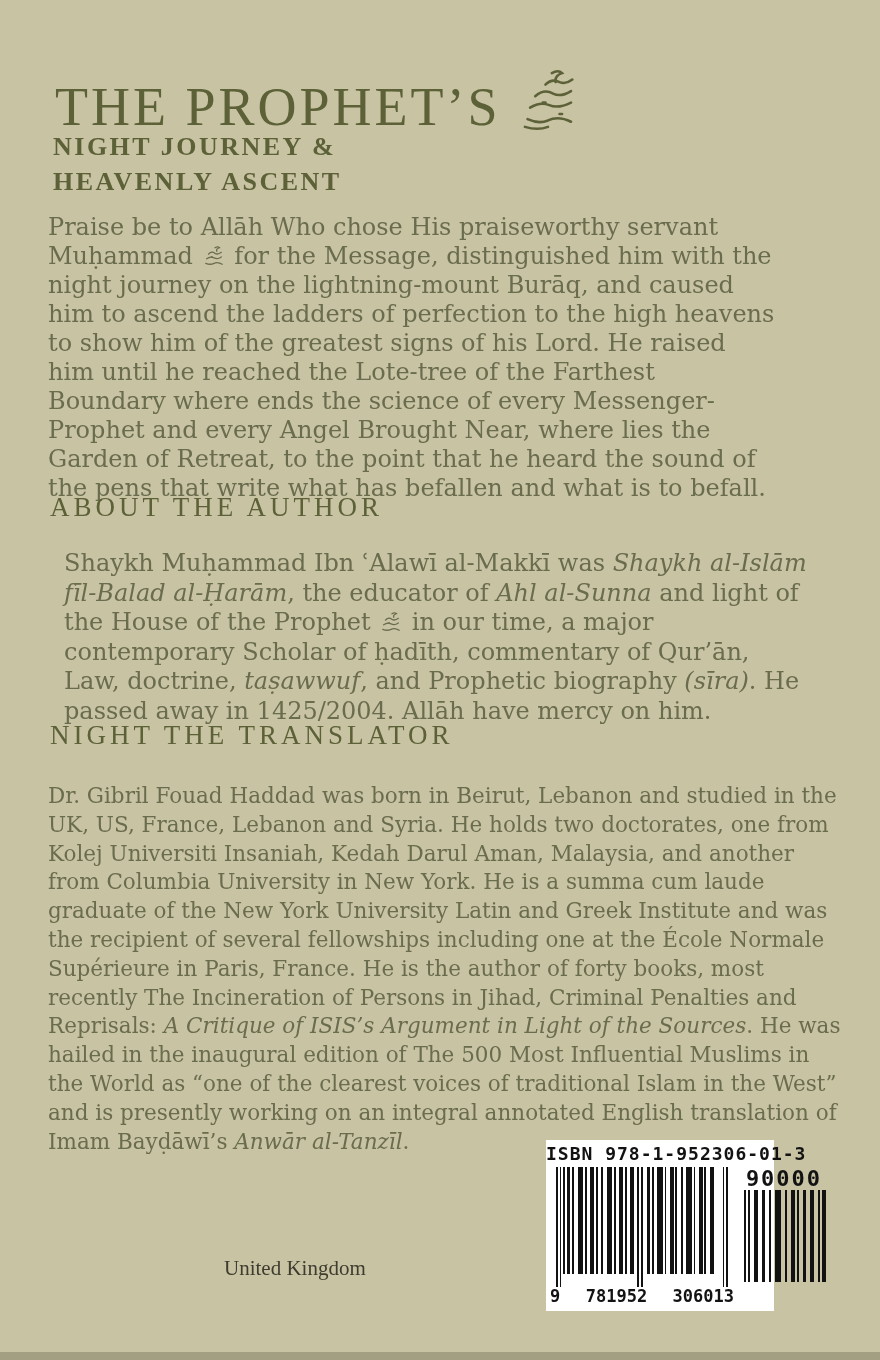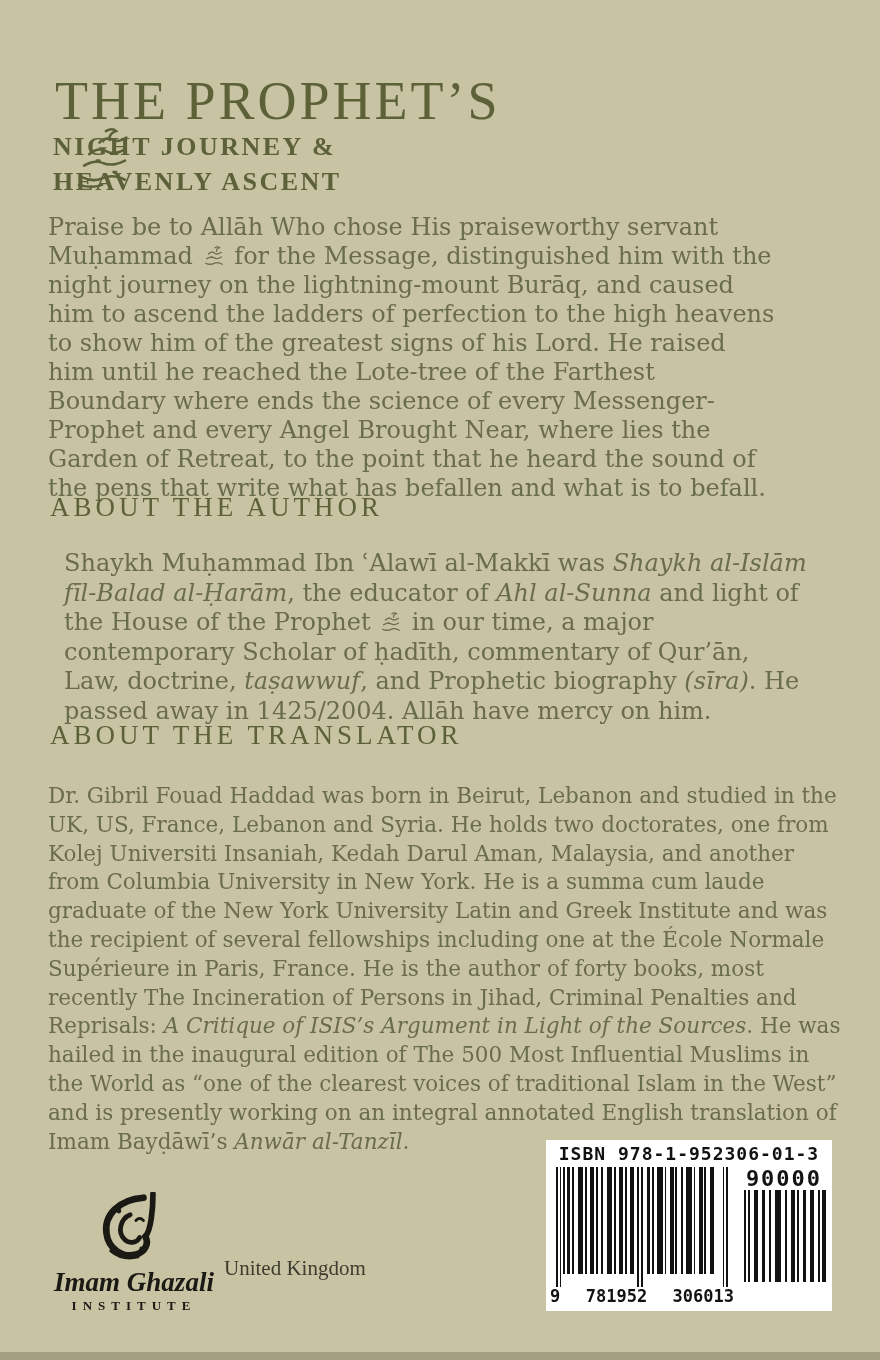--- a/index.html
+++ b/index.html
@@ -8,21 +8,21 @@
     --publisher-name:#8a8866; --publisher-country:#3e3c2f; --bottom-edge:#a29f82;
   }
   *{margin:0;padding:0;box-sizing:border-box;}
   html,body{background:#ffffff;}
   .cover{
     position:relative; width:880px; height:1360px; overflow:hidden;
     background:var(--background);
     font-family:"DejaVu Serif","Liberation Serif",serif;
   }
   
-  .title-row{position:absolute; left:55px; top:72px; display:flex; align-items:flex-start;flex-direction:column;}
+  .title-row{position:absolute; left:55px; top:72px; display:flex; align-items:flex-end;}
   .book-title{
     font-family:"Liberation Serif","DejaVu Serif",serif;
     font-weight:400; font-size:54px; line-height:58px; letter-spacing:3px;
     color:var(--title-green); white-space:nowrap;
   }
   .saw-large{display:inline-block; margin-left:16px; margin-top:-4px; color:var(--title-green);}
   .subtitle{
     position:absolute; left:53px;
     font-family:"Liberation Serif","DejaVu Serif",serif;
     font-weight:700; font-size:26px; letter-spacing:2.5px;
@@ -60,21 +60,21 @@
   .publisher-name{
     font-family:"Liberation Serif","DejaVu Serif",serif;
     font-size:25px; letter-spacing:1px; color:var(--publisher-name); white-space:nowrap;
   }
   .publisher-country{
     font-family:"Liberation Serif","DejaVu Serif",serif;
     font-size:21px; margin-top:4px; color:var(--publisher-country); white-space:nowrap;
   }
   
   .barcode-box{
-    position:absolute; left:546px; top:1140px; width:286px; height:171px;
+    position:absolute; left:546px; top:1140px; width:228px; height:171px;
     background:var(--barcode-bg);
   }
   .isbn-label{
     position:absolute; top:3px; left:0; width:100%; text-align:center;
     font-family:"DejaVu Sans Mono","Liberation Mono",monospace;
     font-weight:700; font-size:18px; letter-spacing:1px; color:var(--barcode-ink);
     white-space:nowrap;
   }
   .main-bars{position:absolute; left:10px; top:27px;}
   .main-digits{
@@ -128,36 +128,23 @@
   <p class="para author"><span>Shaykh Muḥammad Ibn ʿAlawī al-Makkī was </span><span class="it">Shaykh al-Islām fīl-Balad al-Ḥarām</span><span>, the educator of </span><span class="it">Ahl al-Sunna</span><span> and light of the House of the Prophet </span>
   <svg class="saw-inline" width="22" height="22" viewBox="0 0 24 24" fill="none" stroke="currentColor" stroke-width="1.4" stroke-linecap="round">
     <path d="M13 3 q3 -2 5 0 q-4 1 -3 4"></path>
     <path d="M6 10 q3 -4 7 -1 q3 2 7 -1"></path>
     <path d="M4 15 q4 -3 8 -1 t8 -1"></path>
     <path d="M3 20 q5 2 9 0 q4 -2 9 1"></path>
     <path d="M9 13 l1.2 0"></path>
   </svg>
 <span> in our time, a major contemporary Scholar of ḥadīth, commentary of Qur’ān, Law, doctrine, </span><span class="it">taṣawwuf</span><span>, and Prophetic biography </span><span class="it">(sīra)</span><span>. He passed away in 1425/2004. Allāh have mercy on him.</span></p>
 
-  <h2 class="sect-heading heading-translator">ABOUT THE TRANSLATOR</h2>
+  <h2 class="sect-heading heading-translator">NIGHT THE TRANSLATOR</h2>
   <p class="para translator"><span>Dr. Gibril Fouad Haddad was born in Beirut, Lebanon and studied in the UK, US, France, Lebanon and Syria. He holds two doctorates, one from Kolej Universiti Insaniah, Kedah Darul Aman, Malaysia, and another from Columbia University in New York. He is a summa cum laude graduate of the New York University Latin and Greek Institute and was the recipient of several fellowships including one at the École Normale Supérieure in Paris, France. He is the author of forty books, most recently The Incineration of Persons in Jihad, Criminal Penalties and Reprisals: </span><span class="it">A Critique of ISIS’s Argument in Light of the Sources</span><span>. He was hailed in the inaugural edition of The 500 Most Influential Muslims in the World as “one of the clearest voices of traditional Islam in the West” and is presently working on an integral annotated English translation of Imam Bayḍāwī’s </span><span class="it">Anwār al-Tanzīl</span><span>.</span></p>
 
-  <div class="logo-block">
-    <svg class="logo-mark" width="96" height="72" viewBox="0 0 100 76" fill="none" stroke="currentColor" stroke-linecap="round">
-      <path d="M60 6 C34 8 18 24 21 44 C23 60 38 70 52 66 C62 63 66 54 62 47" stroke-width="7"></path>
-      <path d="M70 2 C70 18 68 40 62 47" stroke-width="6"></path>
-      <path d="M46 24 C36 28 32 42 40 50 C45 55 53 54 56 48" stroke-width="5"></path>
-      <path d="M52 30 q4 -4 8 0" stroke-width="3"></path>
-      <circle cx="34" cy="20" r="2.6" fill="currentColor" stroke="none"></circle>
-      <circle cx="58" cy="60" r="2.4" fill="currentColor" stroke="none"></circle>
-      <path d="M26 62 q12 10 28 6" stroke-width="4"></path>
-    </svg>
-    <div class="logo-name">Imam Ghazali</div>
-    <div class="logo-institute">INSTITUTE</div>
-  </div>
 
   <div class="publisher-block">
     <div class="publisher-country">United Kingdom</div>
   </div>
 
   <div class="barcode-box">
     <div class="isbn-label">ISBN 978-1-952306-01-3</div>
 
     <svg class="main-bars" width="172" height="120" viewBox="0 0 190 132" preserveAspectRatio="none" shape-rendering="crispEdges" fill="#121212">
       <rect x="0" y="0" width="2" height="132"></rect>

